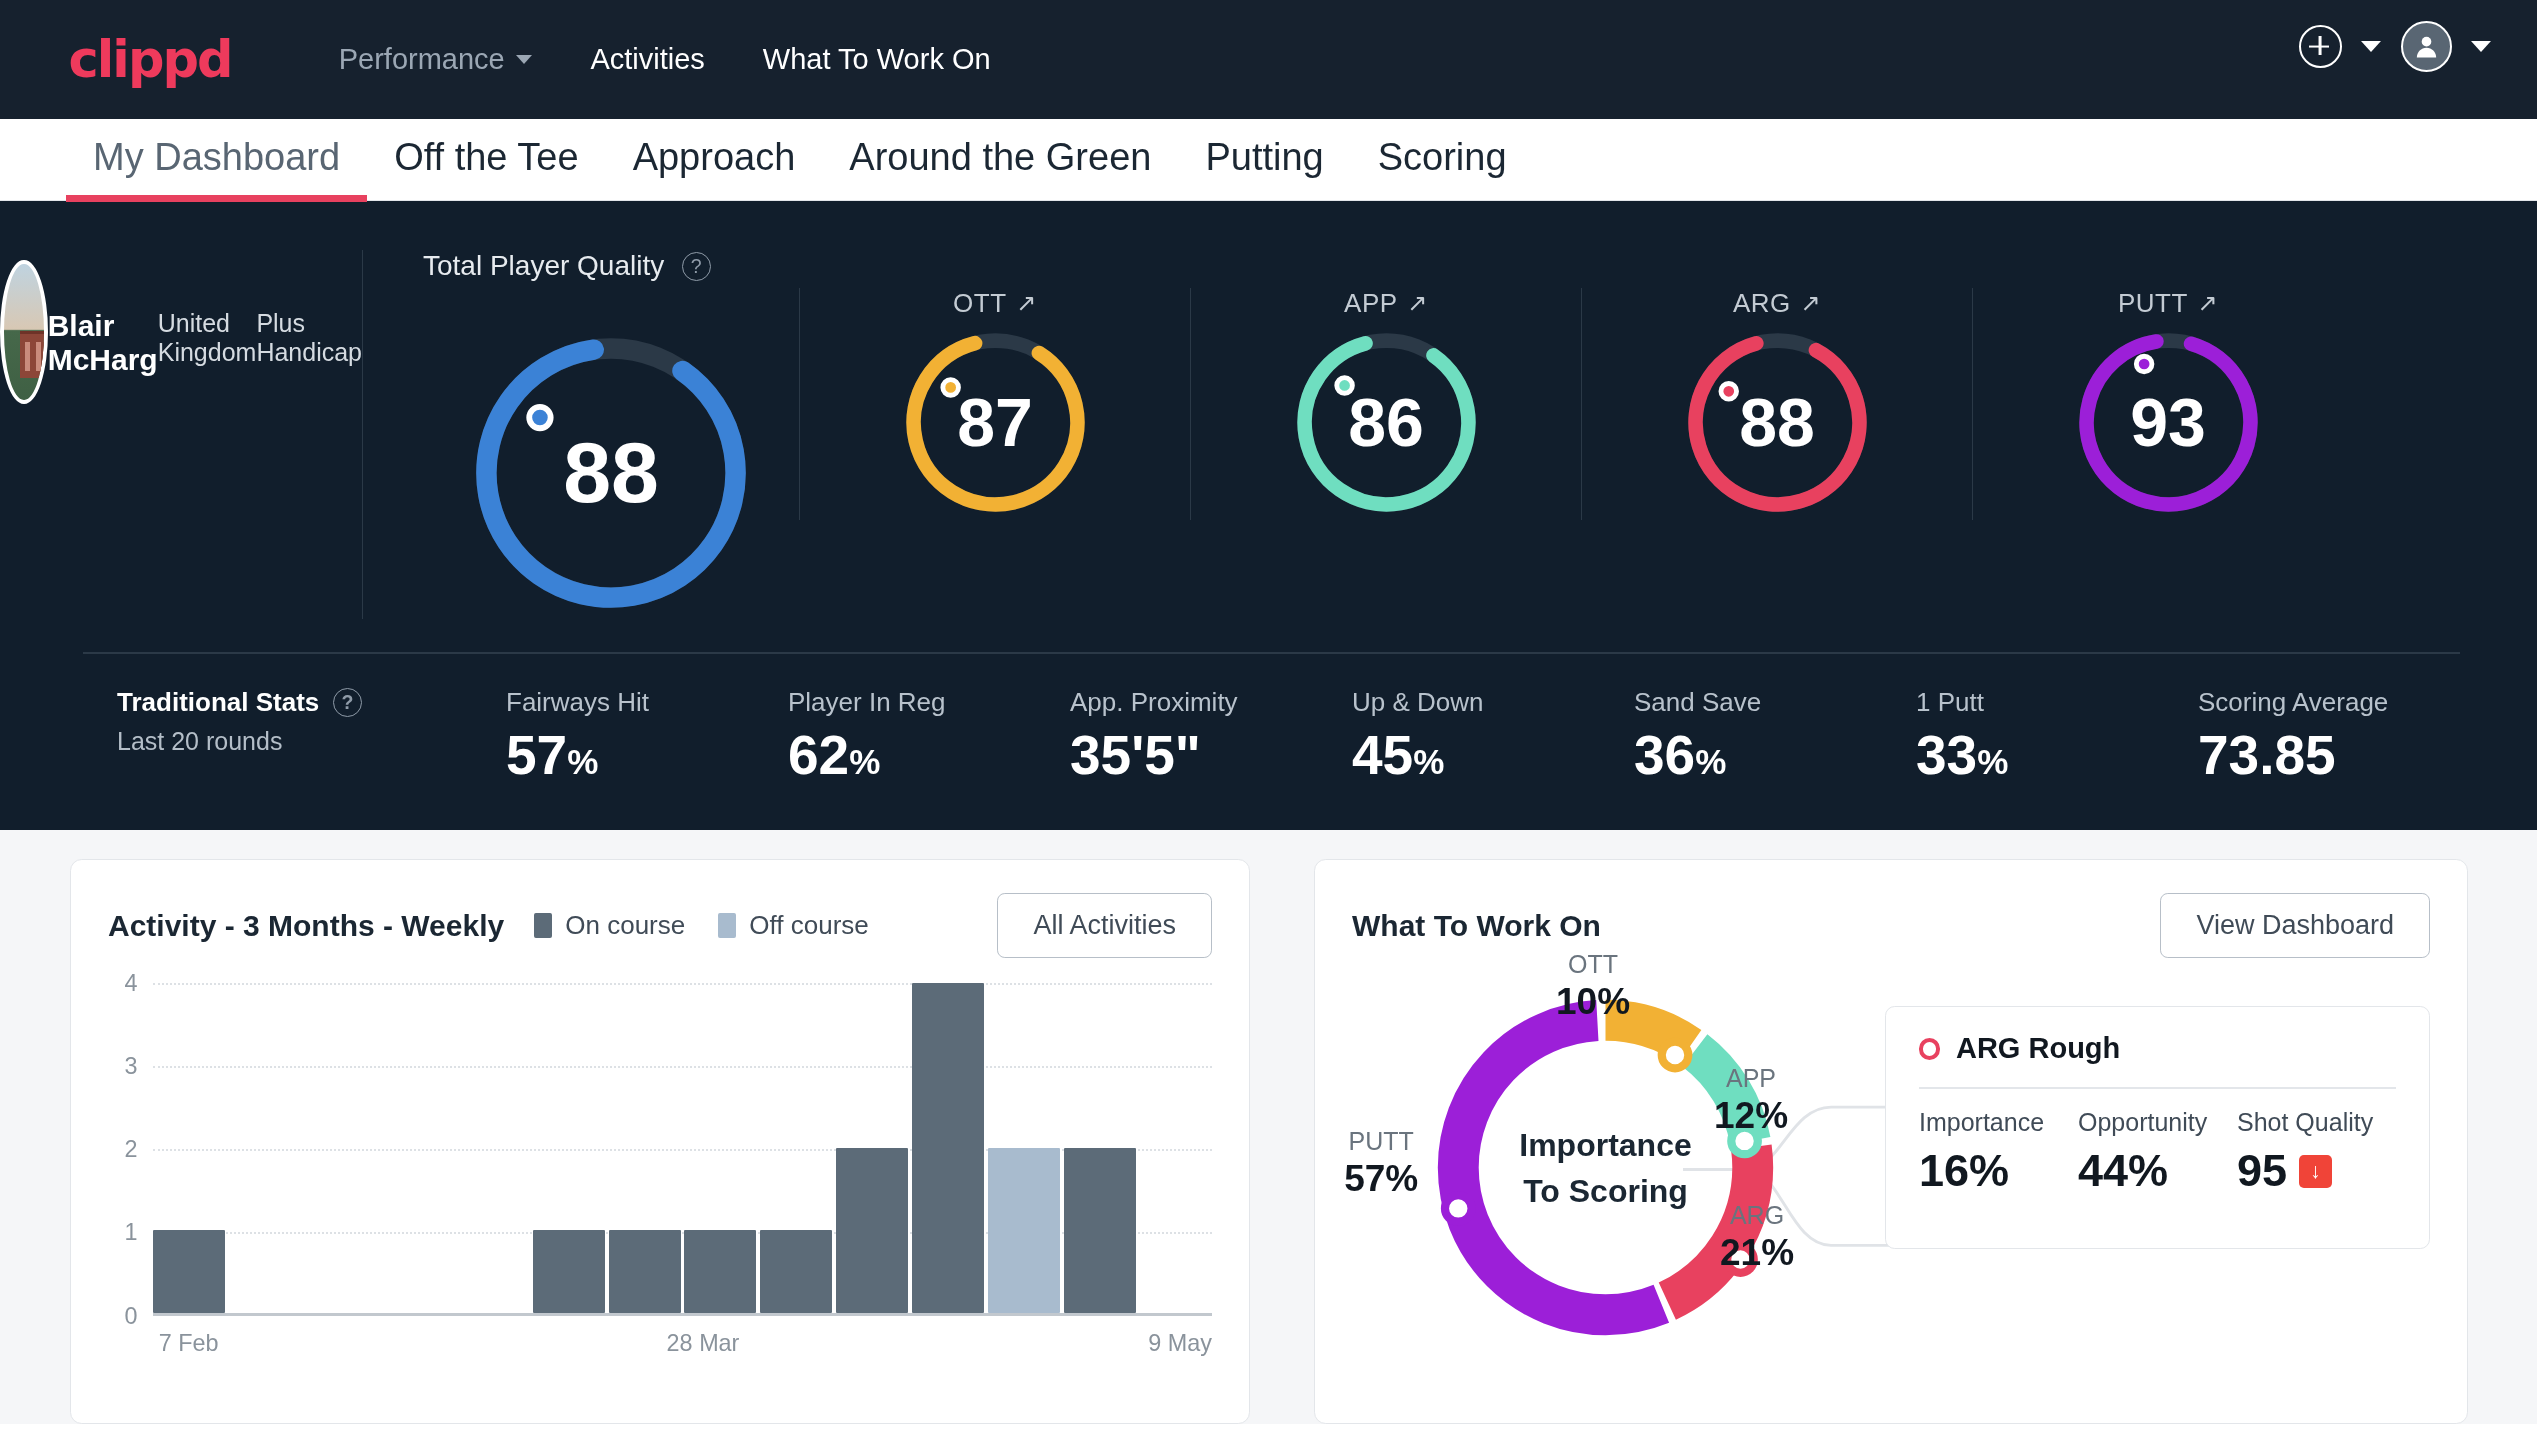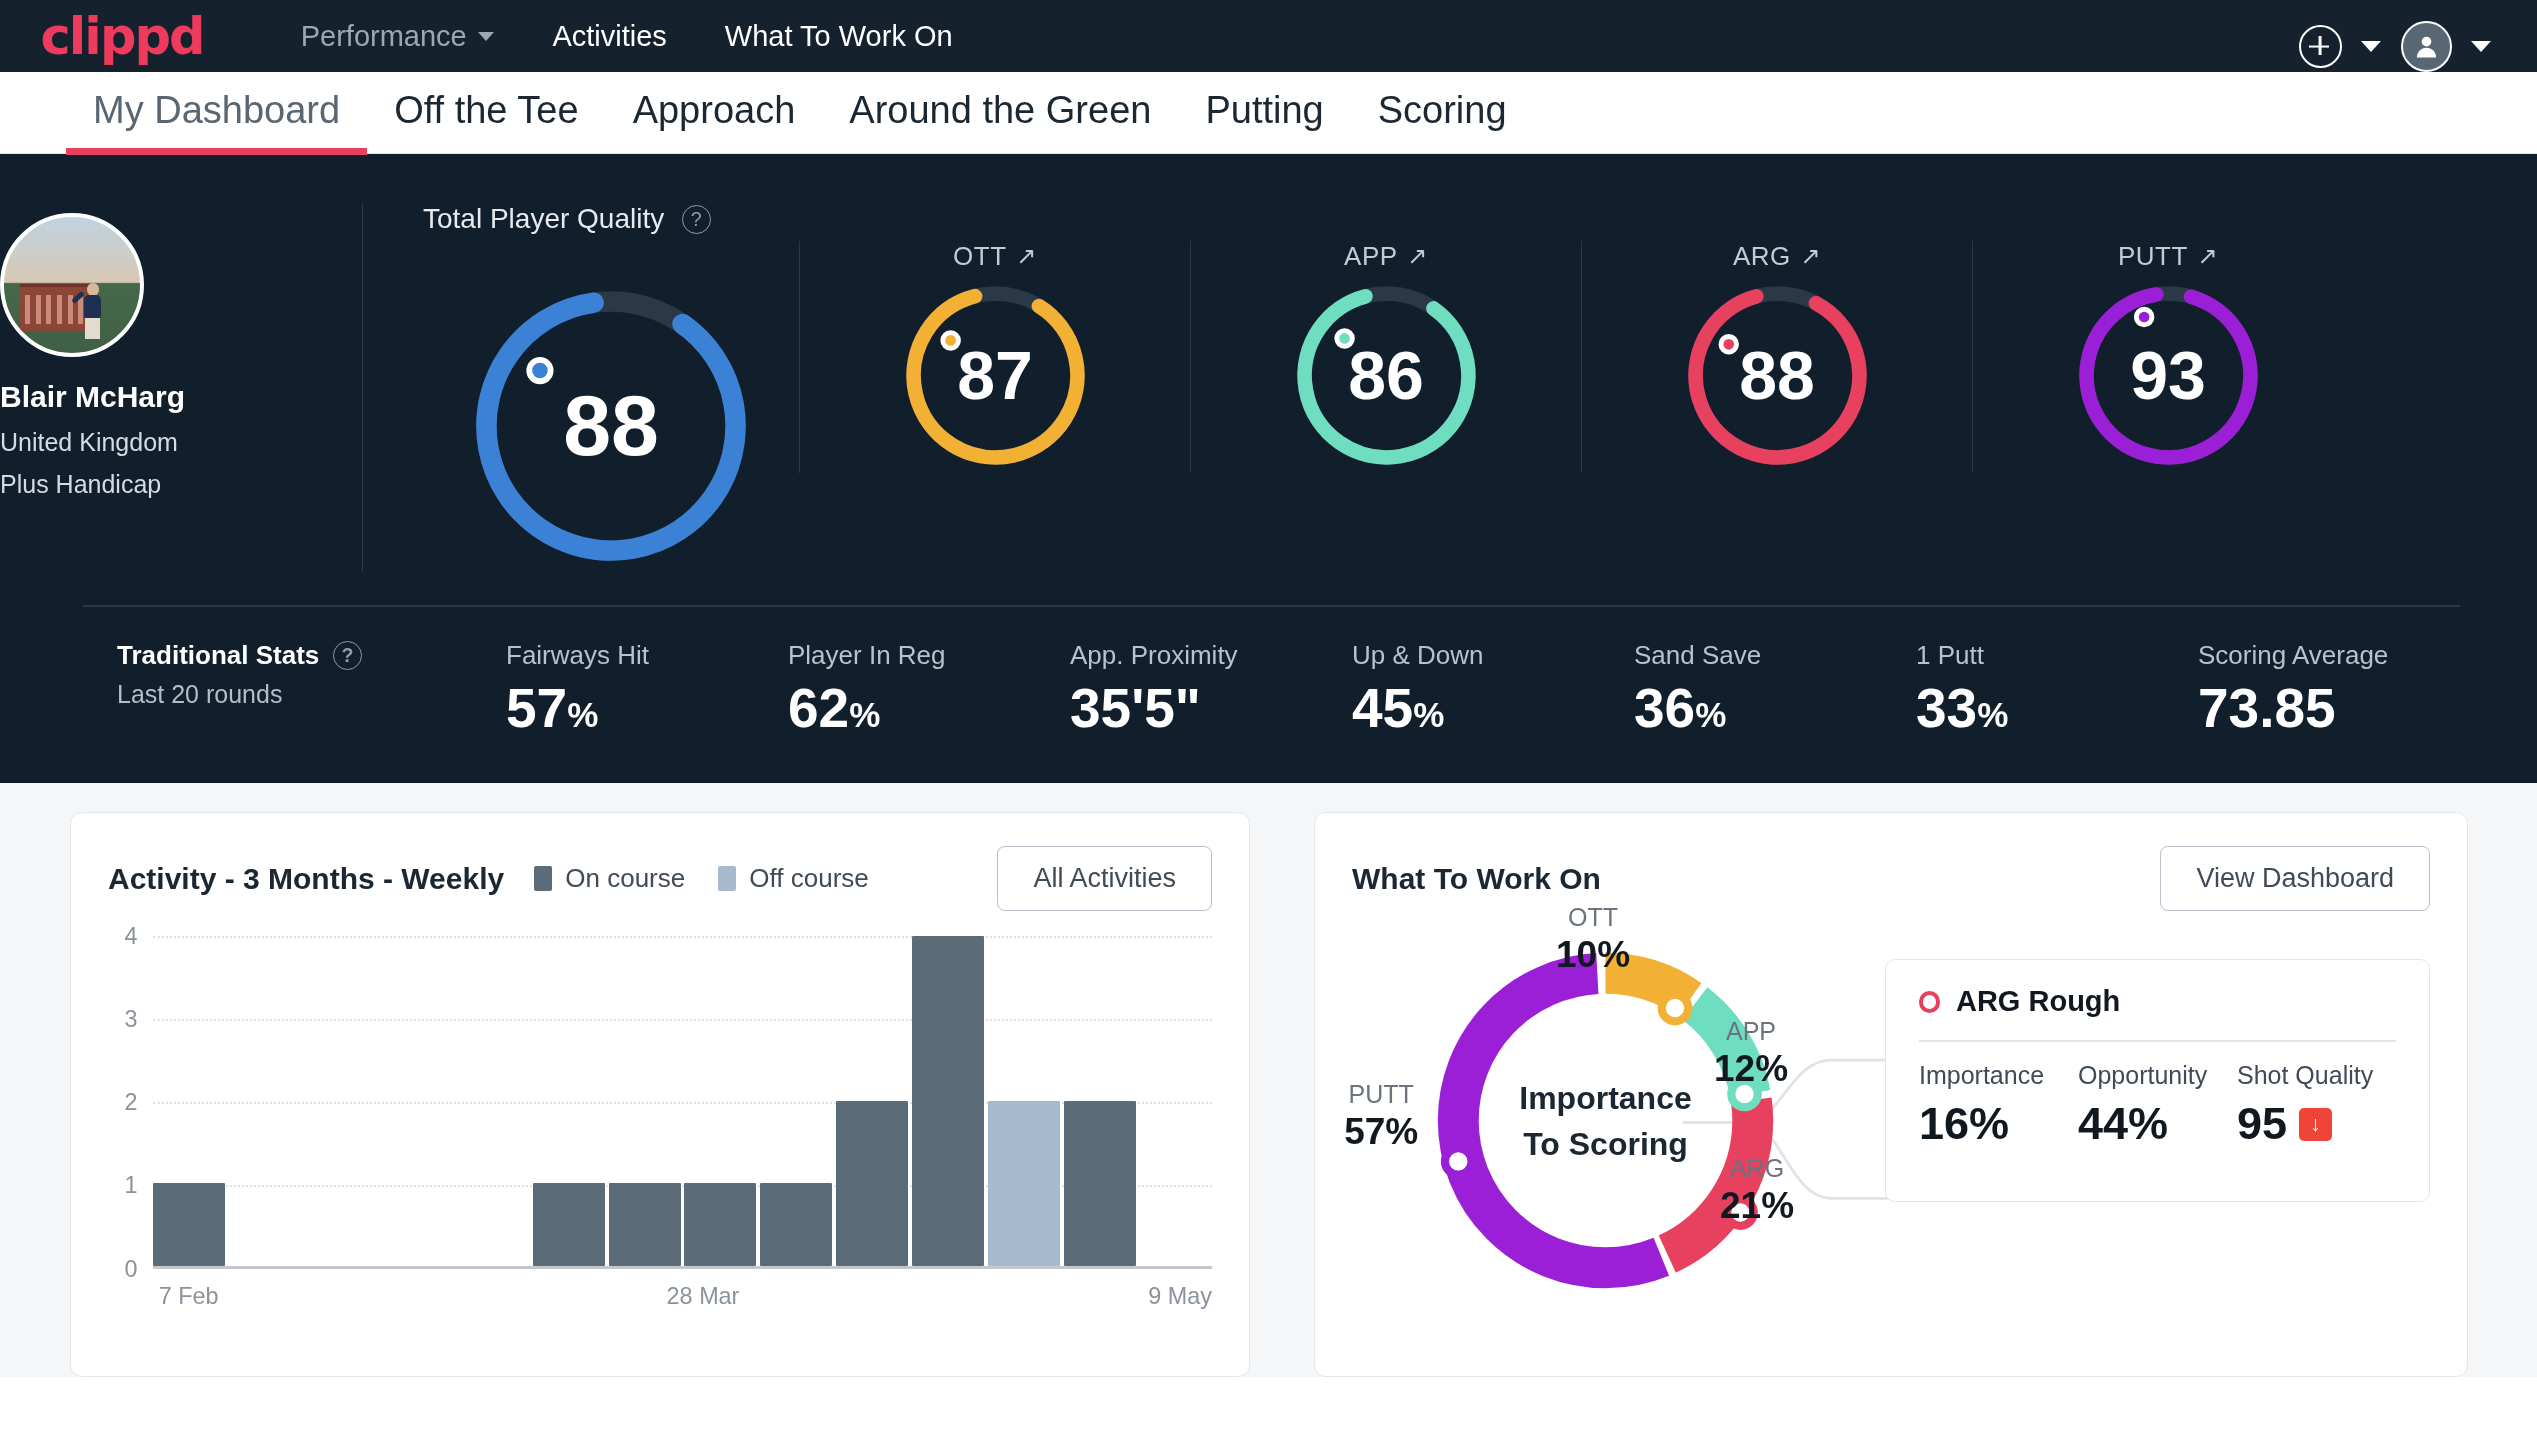--- a/index.html
+++ b/index.html
@@ -5,23 +5,24 @@
   * { box-sizing: border-box; margin: 0; padding: 0; }
   html, body {
     width: 2538px; height: 1450px;
     background: #ffffff;
     font-family: "Liberation Sans", sans-serif;
     overflow: hidden;
   }
 
   
   .topnav {
-    height: 72px; background: #16212E;
-    display: flex; align-items: center; padding: 0 19px;
+    height: 119px; background: #16212E;
+    display: flex; align-items: center; padding: 0 47px;
     position: relative;
+    gap: 10px;
   }
   .logo {
     font-size: 51px; font-weight: bold; color: #EE3A5C;
     letter-spacing: -1.9px; margin-left: 21.4px; margin-right: 97px;
     font-family: "DejaVu Sans", sans-serif;
   }
   .navlinks { display: flex; align-items: flex-end; gap: 58px; }
   .navlink {
     font-size: 29px; color: #ffffff; cursor: pointer;
     display: flex; align-items: center; gap: 11.7px; white-space: nowrap;
@@ -65,21 +66,21 @@
   .tab.active::after {
     content:''; position:absolute; left: 0; right: 0; bottom: -1.9px;
     height: 6.8px; background: #E8415F;
   }
 
   
   .hero { background: #111E2C; padding: 0 0 43px 0; }
   .hero-top { display: flex; align-items: flex-start; padding: 49px 0 0 0; }
   .profile {
     width: 362px; flex-shrink: 0;
-    display: flex; flex-direction: column; 
+    display: flex; flex-direction: row; align-items: center;
     padding-top: 9.7px;
   }
   .ava {
     width: 144px; height: 144px; border-radius: 50%;
     border: 4.9px solid #ffffff; overflow: hidden; position: relative;
     background: linear-gradient(#BFD3E0 0%, #D8C8B4 48%, #46684A 49%, #3F6044 100%);
   }
   .ava .bldg {
     position:absolute; left:15.6px; bottom:21.4px; width:74px; height:47px;
     background:#8C4638; border-top:3.9px solid #6E3328;

